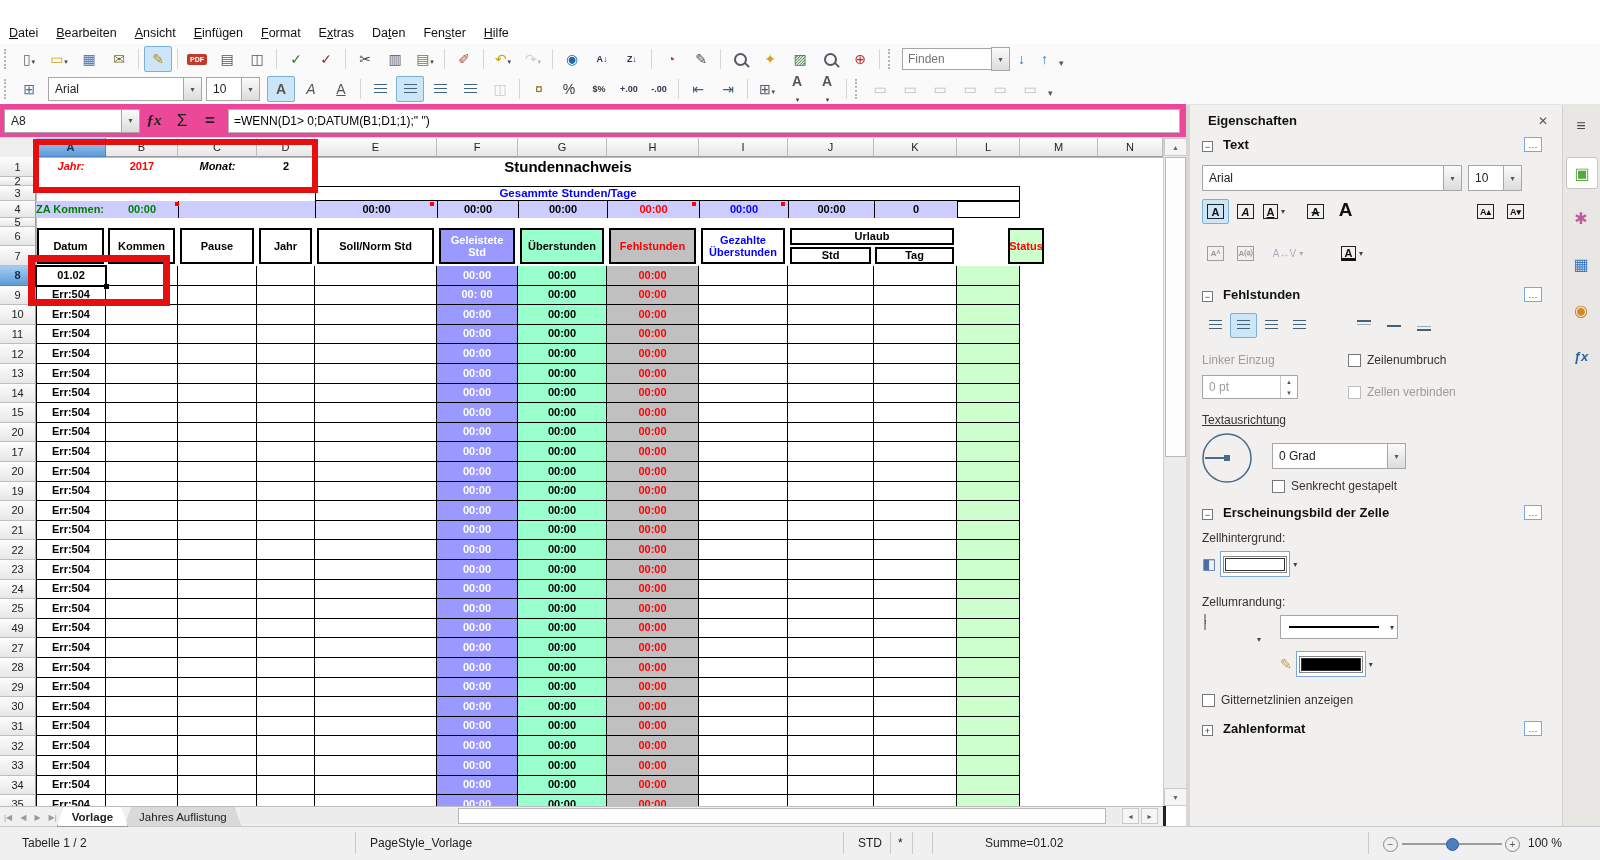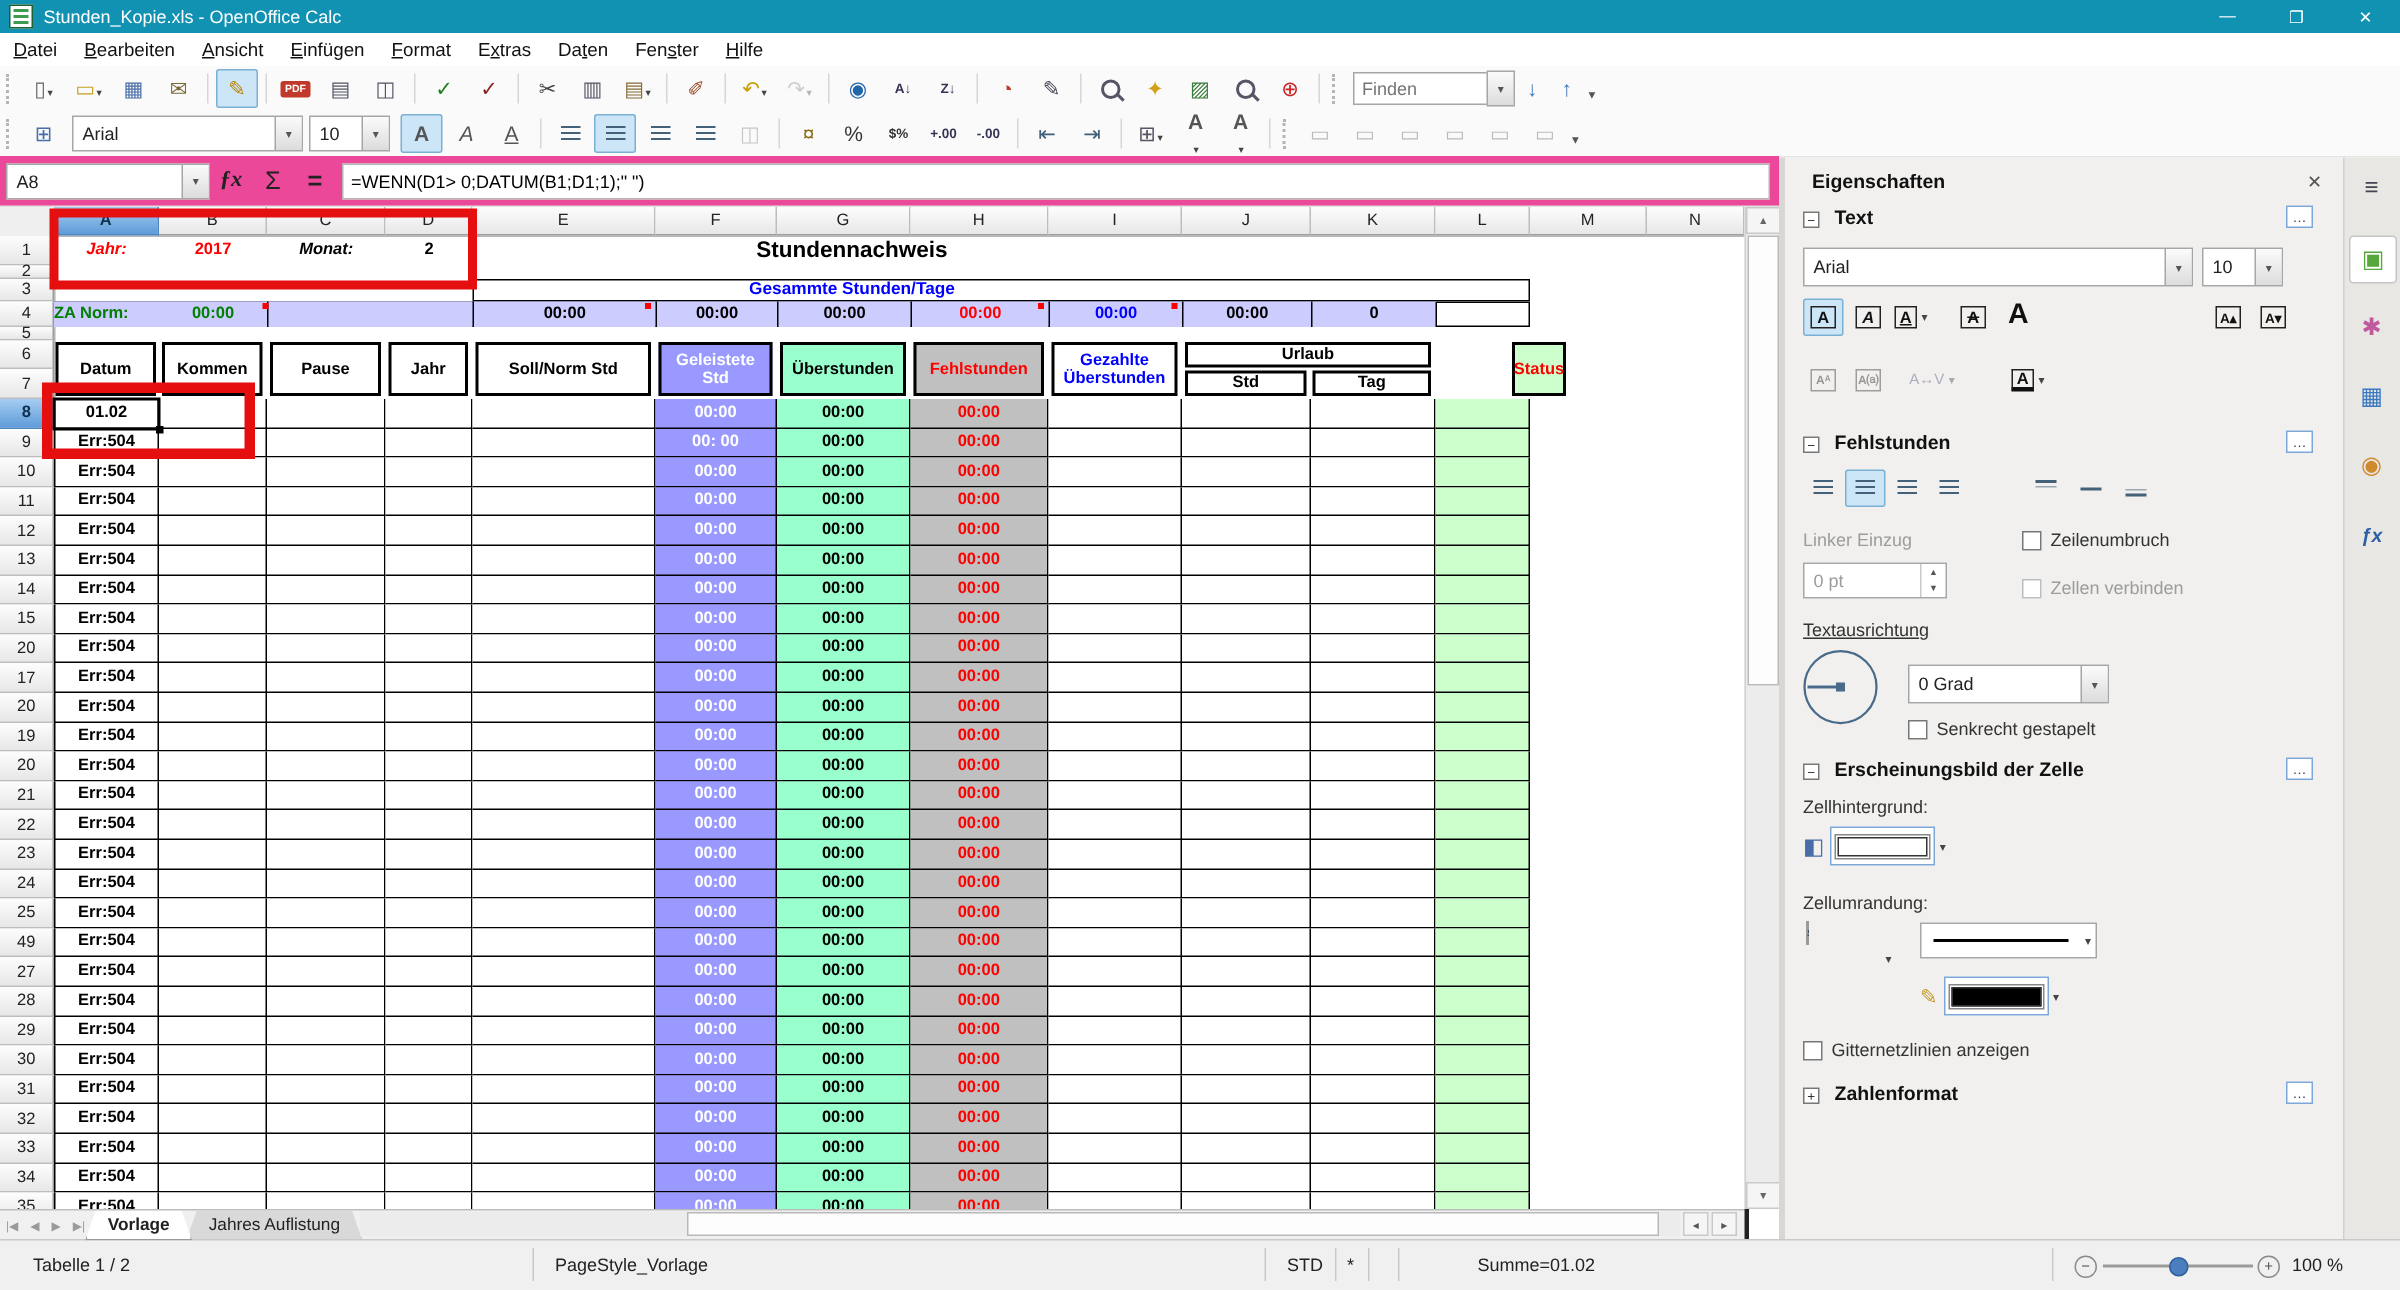--- a/index.html
+++ b/index.html
@@ -135,29 +135,20 @@
   #sidestrip{position:absolute;left:1562px;top:105px;width:38px;height:721px;background:#e9e7e4;border-left:1px solid #d2d0cd}
   .ss{position:absolute;left:3px;width:30px;height:30px;display:flex;align-items:center;justify-content:center;font-size:16px}
   .ss.active{background:#fff;border:1px solid #c5c5c5;border-radius:3px}
   .pen{color:#c59a2e;font-size:14px}
 </style>
 </head>
 <body>
 
 <div id="root">
 
-  <div id="titlebar">
-    <div id="appicon"></div>
-    <span>Stunden_Kopie.xls - OpenOffice Calc</span>
-    <div id="wctrls">
-      <span class="wc">—</span>
-      <span class="wc">❐</span>
-      <span class="wc">✕</span>
-    </div>
-  </div>
 
   <div id="menubar">
       <span class="menu-item"><u>D</u>atei</span>
       <span class="menu-item"><u>B</u>earbeiten</span>
       <span class="menu-item"><u>A</u>nsicht</span>
       <span class="menu-item"><u>E</u>infügen</span>
       <span class="menu-item"><u>F</u>ormat</span>
       <span class="menu-item">E<u>x</u>tras</span>
       <span class="menu-item">Da<u>t</u>en</span>
       <span class="menu-item">Fen<u>s</u>ter</span>
@@ -440,21 +431,21 @@
       <div class="rowhdr" style="left: 0px; top: 637.6px; width: 36px; height: 19.6px;">34</div>
       <div class="rowhdr" style="left: 0px; top: 657.2px; width: 36px; height: 19.6px;">35</div>
       <div class="cell redt ital" style="left: 36px; top: 19px; width: 70px; height: 20px;">Jahr:</div>
       <div class="cell redt" style="left: 106px; top: 19px; width: 72px; height: 20px;">2017</div>
       <div class="cell ital" style="left: 178px; top: 19px; width: 79px; height: 20px;">Monat:</div>
       <div class="cell " style="left: 257px; top: 19px; width: 58px; height: 20px;">2</div>
       <div class="cell" style="left: 437px; top: 19px; width: 262px; height: 20px; font-size: 15px;">Stundennachweis</div>
       <div style="left: 315px; top: 48px; width: 705px; height: 15px; position: absolute; border: 1px solid rgb(0, 0, 0); box-sizing: border-box; background: rgb(255, 255, 255);"></div>
       <div class="cell bluet" style="left: 437px; top: 48px; width: 262px; height: 15px; font-size: 11.5px;">Gesammte Stunden/Tage</div>
       <div style="left: 36px; top: 63px; width: 921px; height: 17px; position: absolute; border: 1px solid rgb(0, 0, 0); box-sizing: border-box; background: rgb(204, 204, 255);"></div>
-      <div class="cell greent" style="left: 36px; top: 63px; width: 70px; height: 17px; background: rgb(204, 204, 255); justify-content: flex-start;">ZA Norm:</div>
+      <div class="cell greent" style="left: 36px; top: 63px; width: 70px; height: 17px; background: rgb(204, 204, 255); justify-content: flex-start;">ZA Kommen:</div>
       <div class="cell greent" style="left: 106px; top: 63px; width: 72px; height: 17px; background: rgb(204, 204, 255);">00:00</div>
       <div class="cell" style="left: 178px; top: 63px; width: 137px; height: 17px; background: rgb(204, 204, 255); border-left: 1px solid rgb(0, 0, 0);"></div>
       <div class="cell " style="left: 315px; top: 63px; width: 122px; height: 17px; background: rgb(204, 204, 255); border-left: 1px solid rgb(0, 0, 0);">00:00</div>
       <div class="cell " style="left: 437px; top: 63px; width: 81px; height: 17px; background: rgb(204, 204, 255); border-left: 1px solid rgb(0, 0, 0);">00:00</div>
       <div class="cell " style="left: 518px; top: 63px; width: 89px; height: 17px; background: rgb(204, 204, 255); border-left: 1px solid rgb(0, 0, 0);">00:00</div>
       <div class="cell redt" style="left: 607px; top: 63px; width: 92px; height: 17px; background: rgb(204, 204, 255); border-left: 1px solid rgb(0, 0, 0);">00:00</div>
       <div class="cell bluet" style="left: 699px; top: 63px; width: 89px; height: 17px; background: rgb(204, 204, 255); border-left: 1px solid rgb(0, 0, 0);">00:00</div>
       <div class="cell " style="left: 788px; top: 63px; width: 86px; height: 17px; background: rgb(204, 204, 255); border-left: 1px solid rgb(0, 0, 0);">00:00</div>
       <div class="cell " style="left: 874px; top: 63px; width: 83px; height: 17px; background: rgb(204, 204, 255); border-left: 1px solid rgb(0, 0, 0);">0</div>
       <div class="cell" style="left: 957px; top: 63px; width: 63px; height: 17px; background: rgb(255, 255, 255); border: 1px solid rgb(0, 0, 0);"></div>

